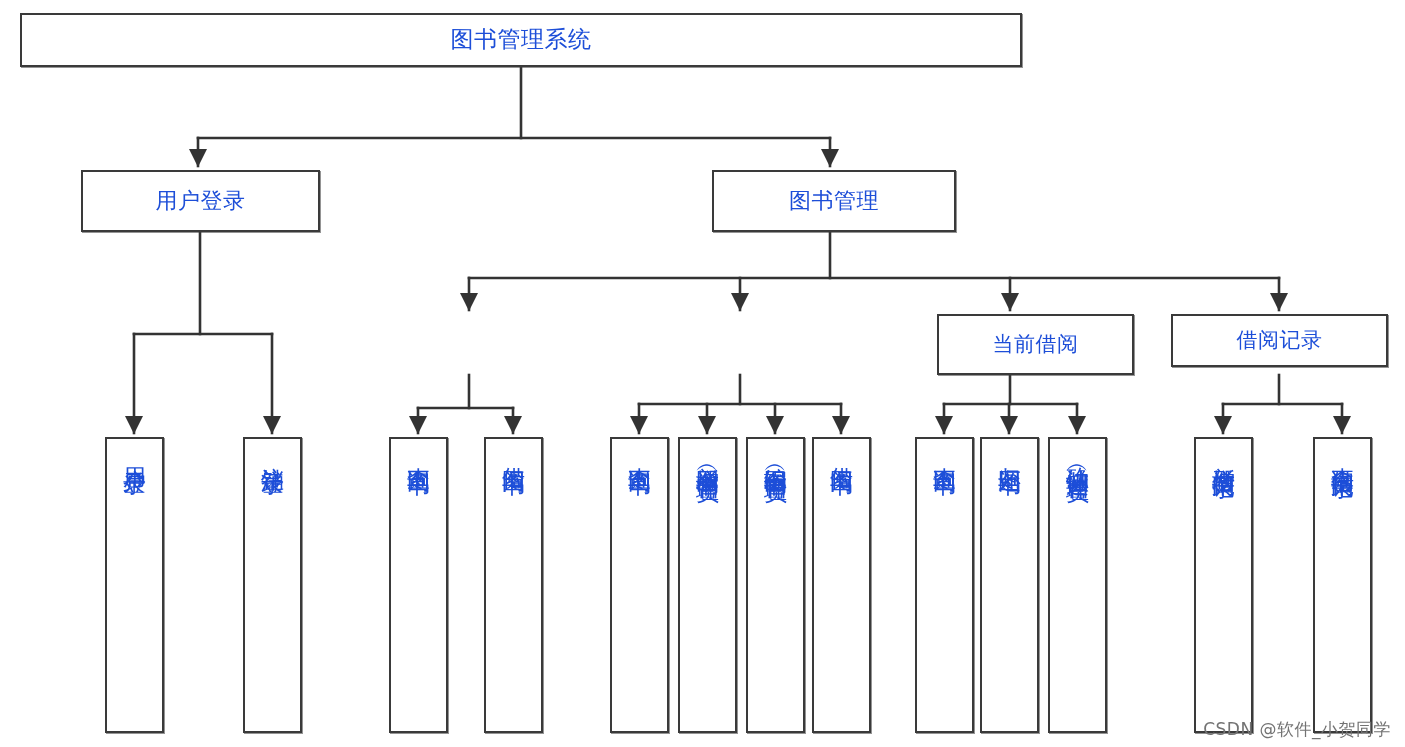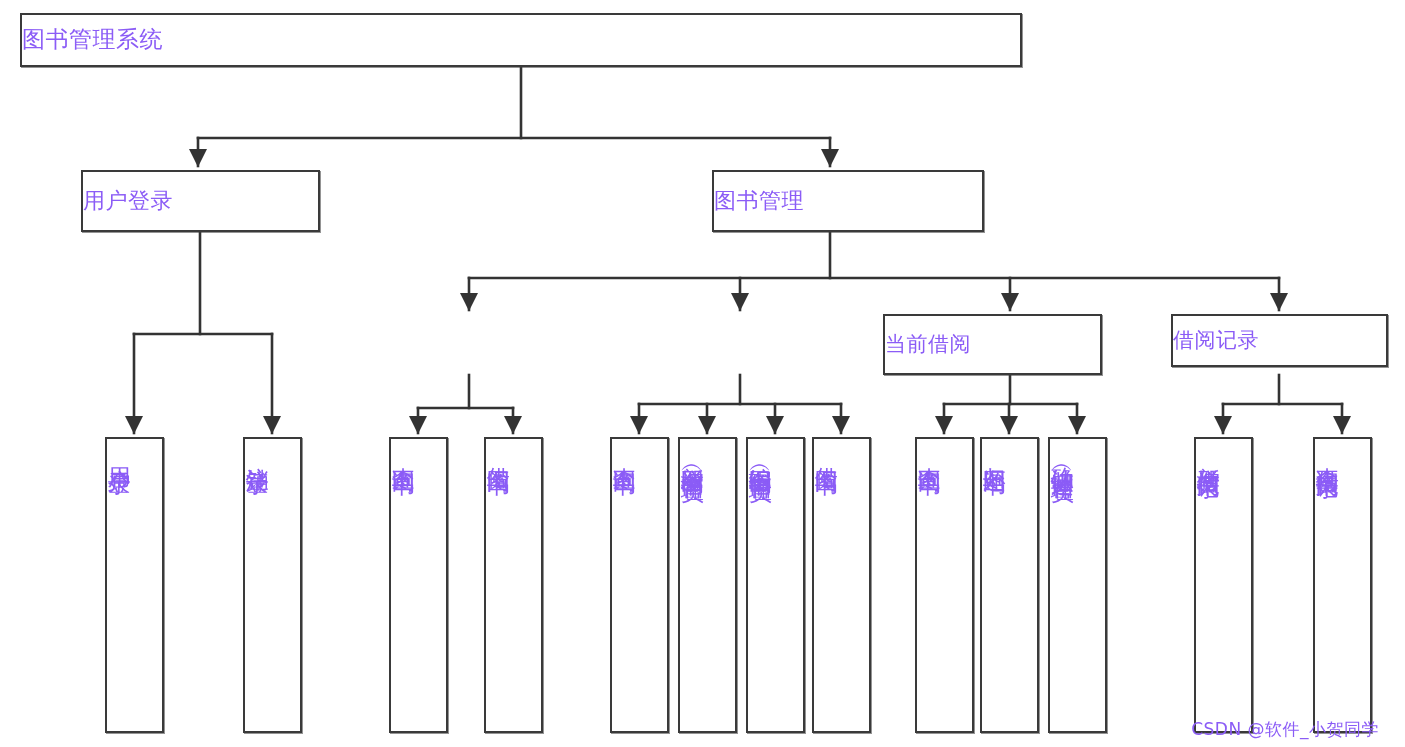--- a/index.html
+++ b/index.html
@@ -24,21 +24,22 @@
     width: 1405px;
     height: 747px;
   }
   .node {
     position: absolute;
     box-sizing: border-box;
     border: 2px solid #3a3a3a;
     background: #ffffff;
     display: flex;
     align-items: center;
-    color: #8b5cf6;
+    justify-content: center;
+    color: #1d4ed8;
     box-shadow: 1px 1px 0 0 rgba(60,60,60,0.55);
   }
   .node .label {
     display: block;
     text-align: center;
     line-height: 1.18;
     letter-spacing: 0.5px;
   }
   .node-root .label { font-size: 23px; }
   .node-l1 .label { font-size: 22px; }
@@ -50,24 +51,24 @@
   .node-leaf .label {
     writing-mode: vertical-rl;
     text-orientation: upright;
     font-size: 23px;
     line-height: 1.08;
     letter-spacing: 2px;
     white-space: nowrap;
   }
   .watermark {
     position: absolute;
-    right: 26px;
+    right: 14px;
     bottom: 6px;
     font-size: 17px;
-    color: #8b5cf6;
+    color: #737373;
     letter-spacing: 0.5px;
     white-space: nowrap;
     pointer-events: none;
   }
 </style>
 </head>
 <body>
 
 <div id="canvas">
 
@@ -122,25 +123,25 @@
     </g>
   </svg>
 
   <div class="node node-root" style="left:20px; top:13px; width:1002px; height:54px;">
     <span class="label">图书管理系统</span>
   </div>
 
   <div class="node node-l1" style="left:81px; top:170px; width:239px; height:62px;">
     <span class="label">用户登录</span>
   </div>
-  <div class="node node-l1" style="left:712px; top:170px; width:272px; height:62px;">
+  <div class="node node-l1" style="left:712px; top:170px; width:244px; height:62px;">
     <span class="label">图书管理</span>
   </div>
 
-  <div class="node node-l2" style="left:883px; top:314px; width:219px; height:61px;">
+  <div class="node node-l2" style="left:937px; top:314px; width:197px; height:61px;">
     <span class="label">当前借阅</span>
   </div>
   <div class="node node-l2" style="left:1171px; top:314px; width:217px; height:53px;">
     <span class="label">借阅记录</span>
   </div>
 
   <div class="node node-leaf" style="left:105px; top:437px; width:59px; height:296px;">
     <span class="label">用户登录</span>
   </div>
   <div class="node node-leaf" style="left:243px; top:437px; width:59px; height:296px;">

